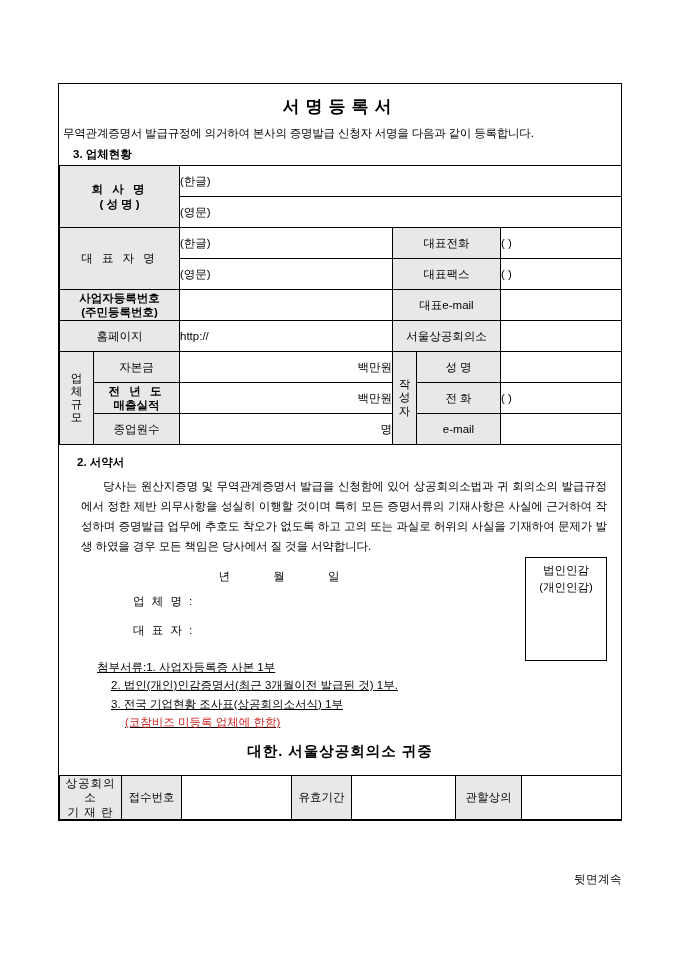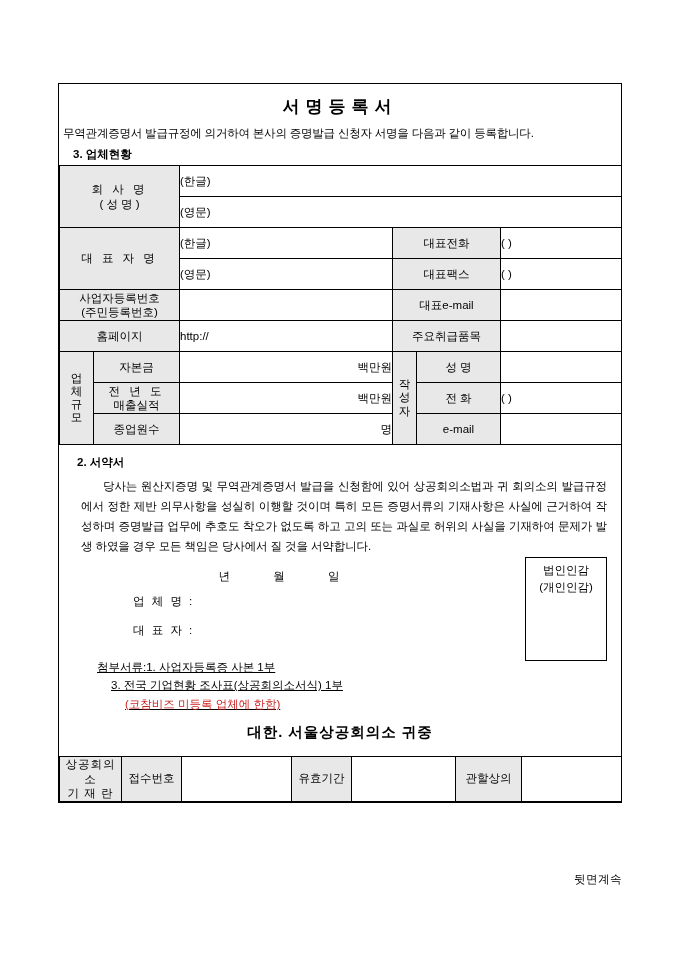--- a/index.html
+++ b/index.html
@@ -76,20 +76,21 @@
   }
   .vert {
     text-align: center;
     line-height: 1.15;
     font-size: 11.5px;
   }
   .vert span { display: block; }
   .two-line {
     line-height: 1.25;
     text-align: center;
+    font-weight: bold;
   }
   .pledge-wrap {
     padding: 10px 10px 4px 10px;
     position: relative;
   }
   .pledge-title {
     font-size: 11.5px;
     font-weight: bold;
     padding-left: 8px;
     margin-bottom: 6px;
@@ -234,21 +235,21 @@
             <div>(주민등록번호)</div>
           </td>
           <td class="cellpad" colspan="2"></td>
           <td class="shade" colspan="2">대표e-mail</td>
           <td class="cellpad"></td>
         </tr>
 
         <tr>
           <td class="shade" colspan="2">홈페이지</td>
           <td class="cellpad" colspan="2">http://</td>
-          <td class="shade" colspan="2">주요취급품목</td>
+          <td class="shade" colspan="2">서울상공회의소</td>
           <td class="cellpad"></td>
         </tr>
 
         <tr>
           <td class="shade vert" rowspan="3">
             <span>업</span>
             <span>체</span>
             <span>규</span>
             <span>모</span>
           </td>
@@ -306,20 +307,21 @@
         <div class="row">대 표 자 :</div>
       </div>
 
       <div class="seal-box">
         <div>법인인감</div>
         <div>(개인인감)</div>
       </div>
 
       <div class="attach">
         <div class="i1 nowrap">첨부서류:1. 사업자등록증 사본 1부</div>
+        <div class="i2 nowrap">2. 법인(개인)인감증명서(최근 3개월이전 발급된 것) 1부.</div>
         <div class="i2 nowrap">3. 전국 기업현황 조사표(상공회의소서식) 1부</div>
         <div class="note nowrap">(코참비즈 미등록 업체에 한함)</div>
       </div>
 
       <div class="org">대한. 서울상공회의소 귀중</div>
     </div>
 
     <table class="footgrid">
       <colgroup>
         <col style="width:62px">

